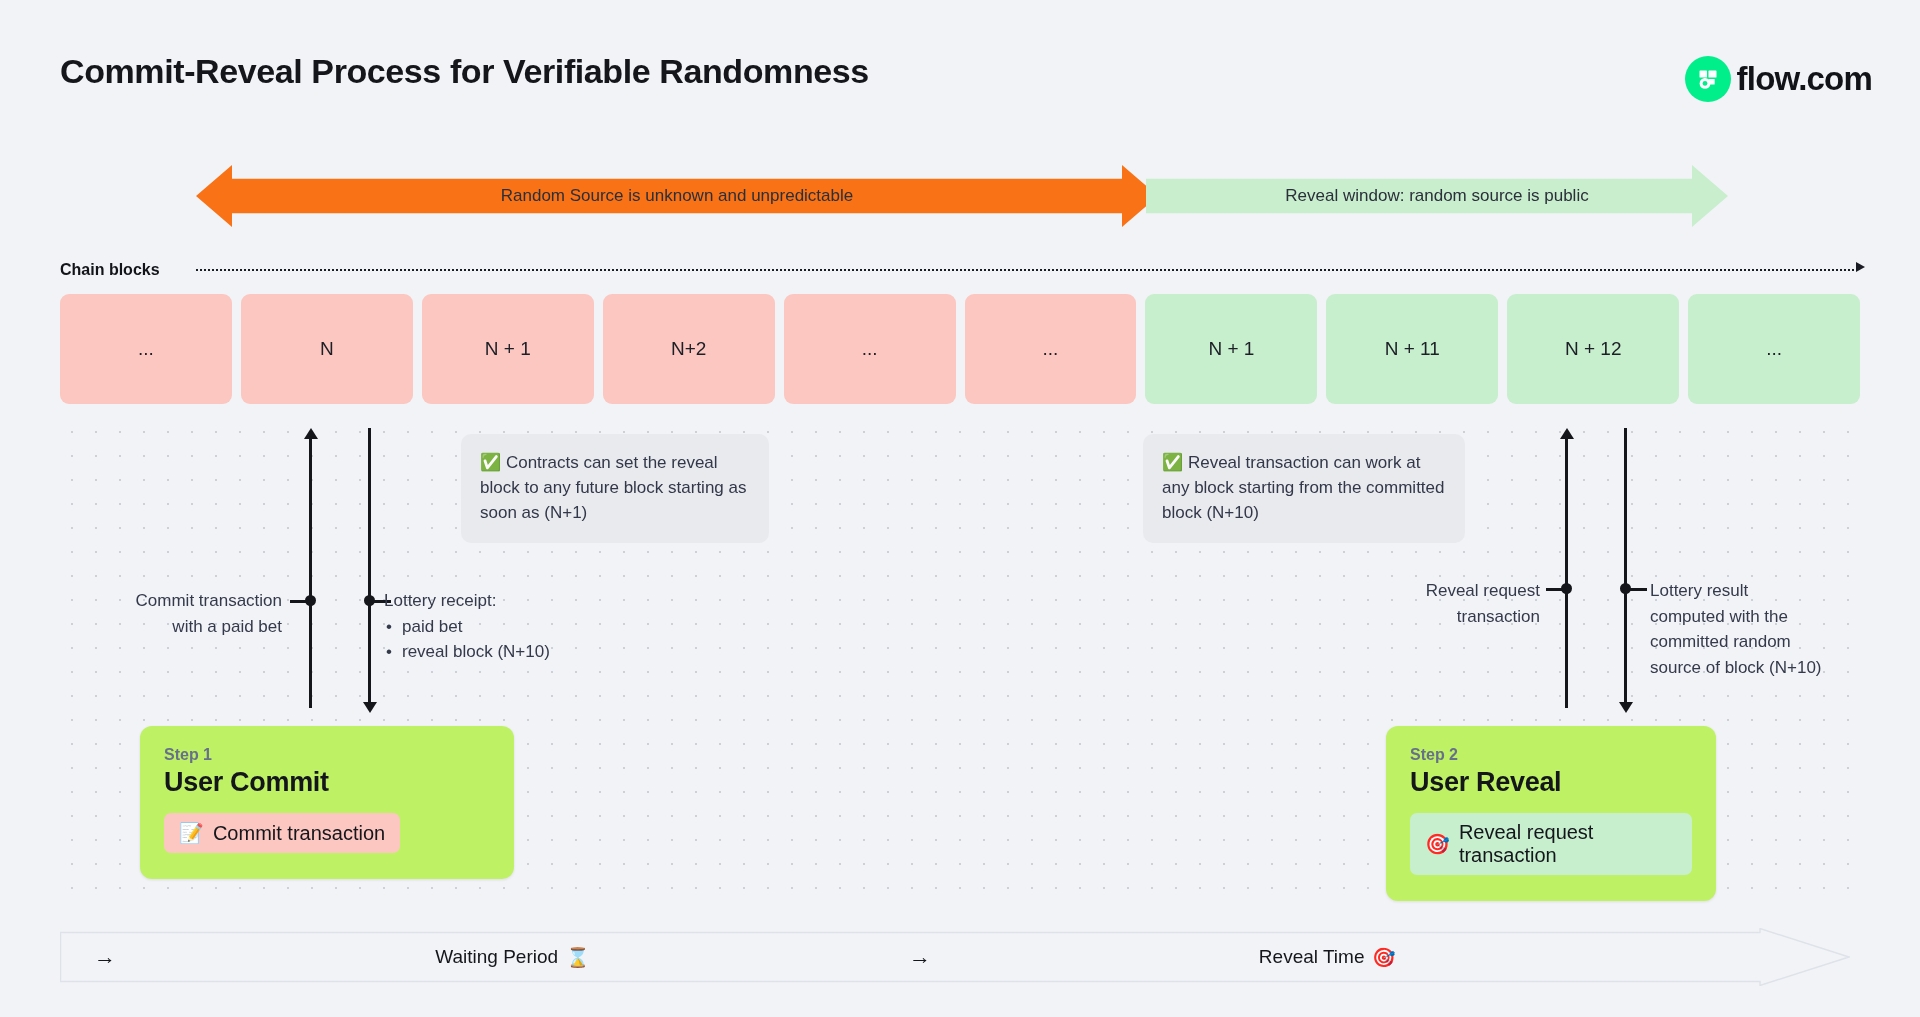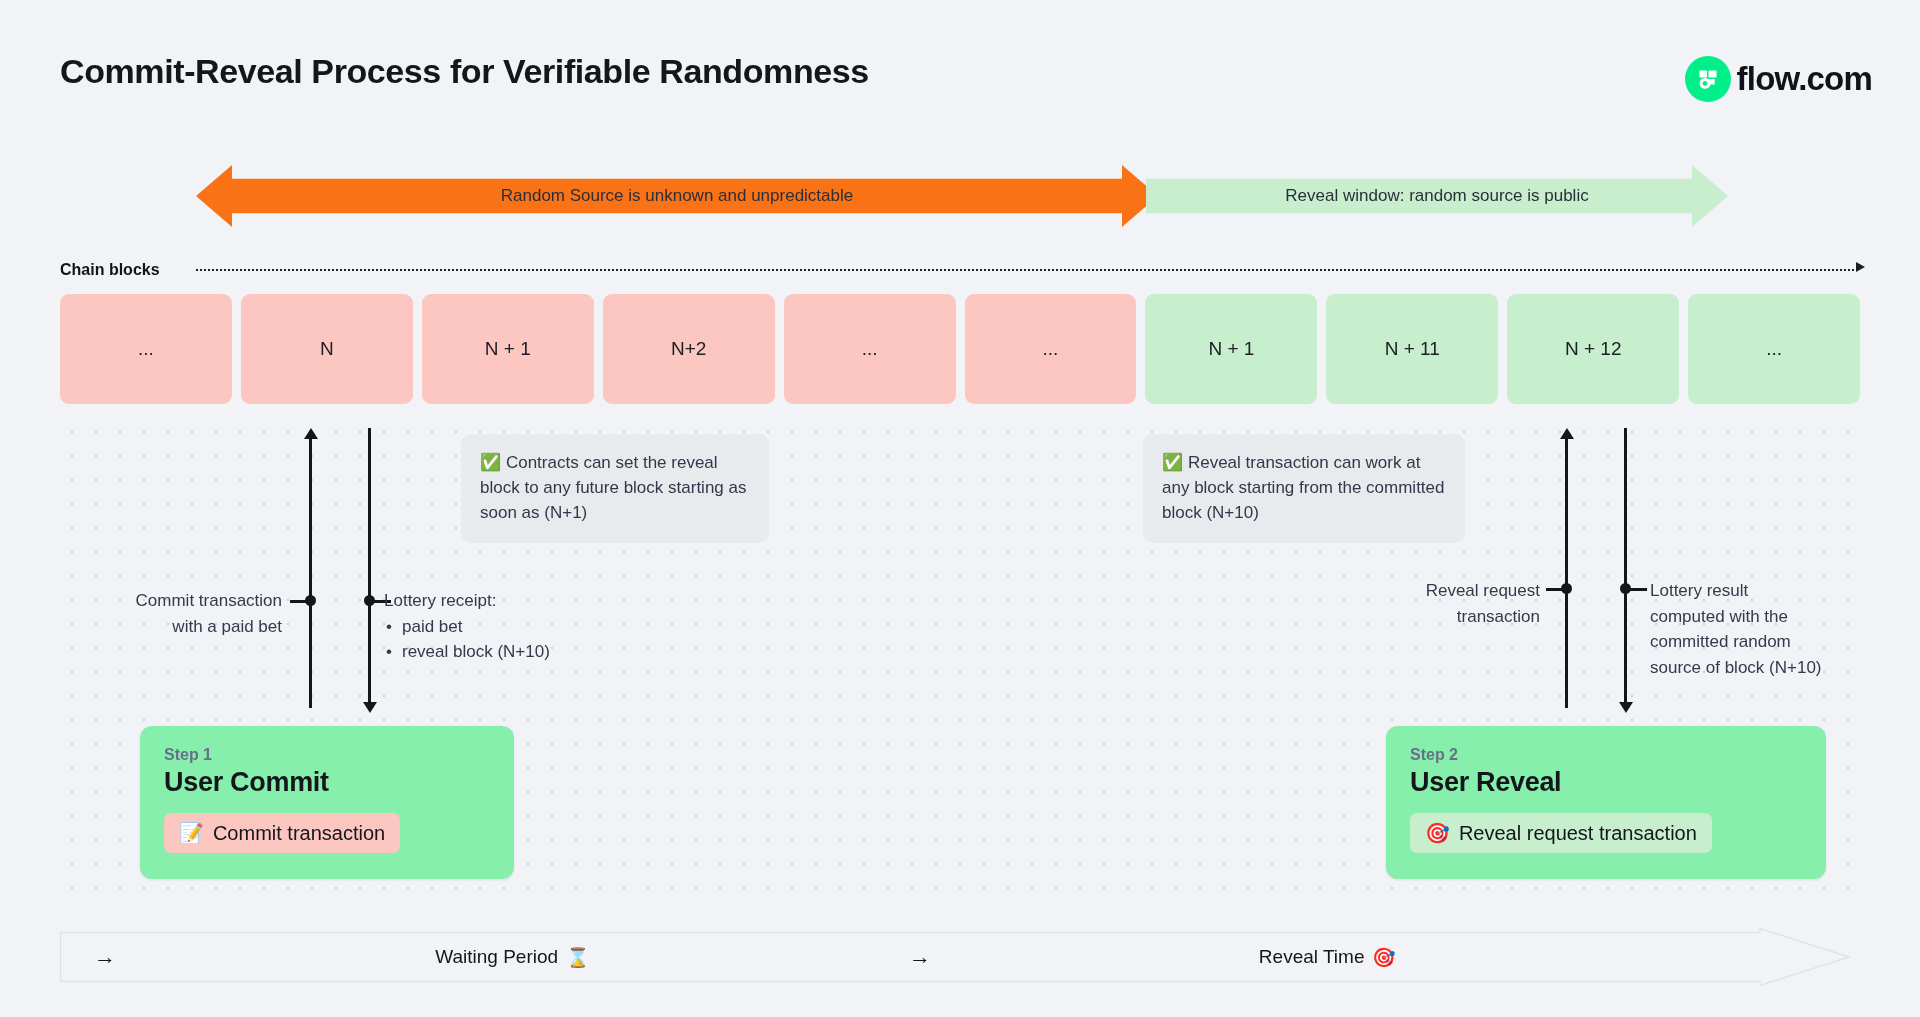--- a/index.html
+++ b/index.html
@@ -179,27 +179,27 @@
   .annot li { position: relative; padding-left: 18px; }
   .annot li::before {
     content: "•";
     position: absolute;
     left: 2px;
   }
 
   
   .step-card {
     position: absolute;
-    background: #86efac;
+    background: #bef264;
     border-radius: 12px;
     padding: 20px 24px 26px 24px;
     box-shadow: 0 1px 3px rgba(20,22,28,.09);
   }
   #step-1 { left: 140px; top: 726px; width: 374px; }
-  #step-2 { left: 1386px; top: 726px; width: 440px; }
+  #step-2 { left: 1386px; top: 726px; width: 330px; }
   .step-kicker {
     font-size: 16px;
     font-weight: 700;
     color: #66708a;
     margin-bottom: 3px;
   }
   .step-title {
     font-size: 27px;
     font-weight: 700;
     color: #14161c;

